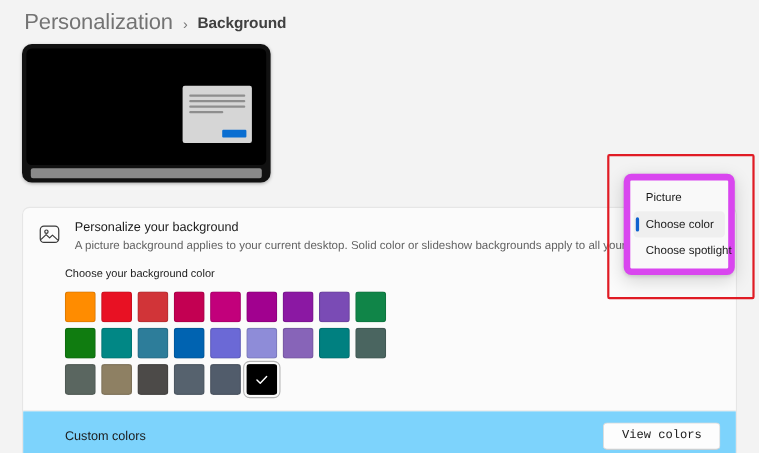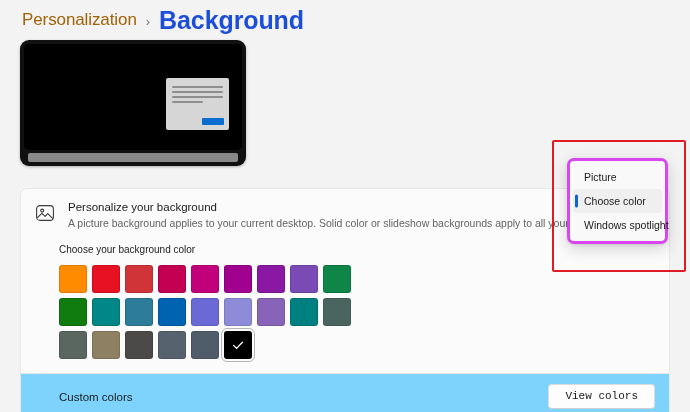--- a/index.html
+++ b/index.html
@@ -21,33 +21,33 @@
   #breadcrumb {
     position: absolute;
     left: 22px;
     top: 6px;
     display: flex;
     align-items: center;
     gap: 9px;
     height: 28px;
   }
   #breadcrumb .crumb-link {
-    font-size: 17px;
-    color: #a16207;
+    font-size: 20px;
+    color: #737373;
     letter-spacing: -0.1px;
   }
   #breadcrumb .crumb-sep {
     font-size: 13px;
     color: #7a7a7a;
     padding-top: 2px;
   }
   #breadcrumb .crumb-current {
-    font-size: 25px;
+    font-size: 14px;
     font-weight: bold;
-    color: #1d4ed8;
+    color: #404040;
     letter-spacing: -0.1px;
     text-align: center;
   }
 
   
   #preview-wrap {
     position: absolute;
     left: 20px;
     top: 40px;
     width: 226px;
@@ -215,21 +215,21 @@
     font-family: Liberation Mono, monospace;
   }
 
   
   #background-type-flyout {
     position: absolute;
     left: 567px;
     top: 158px;
     width: 101px;
     background: #f9f9f9;
-    border: 3px solid #d946ef;
+    border: 6px solid #d946ef;
     border-radius: 7px;
     box-shadow: 0 5px 16px rgba(0,0,0,0.16), 0 1px 3px rgba(0,0,0,0.10);
     padding: 4px 3px;
     box-sizing: border-box;
   }
   .flyout-item {
     position: relative;
     display: flex;
     align-items: center;
     height: 24px;
@@ -368,17 +368,17 @@
 
 <div id="background-type-flyout">
     <div class="flyout-item">
       <span>Picture</span>
     </div>
     <div class="flyout-item selected">
       <span class="sel-bar" style="background: rgb(15, 98, 207);"></span>
       <span>Choose color</span>
     </div>
     <div class="flyout-item">
-      <span>Windows spotlight</span>
+      <span>Choose spotlight</span>
     </div>
   </div>
 
 <div id="annotation-box"></div>
 
 </body></html>

